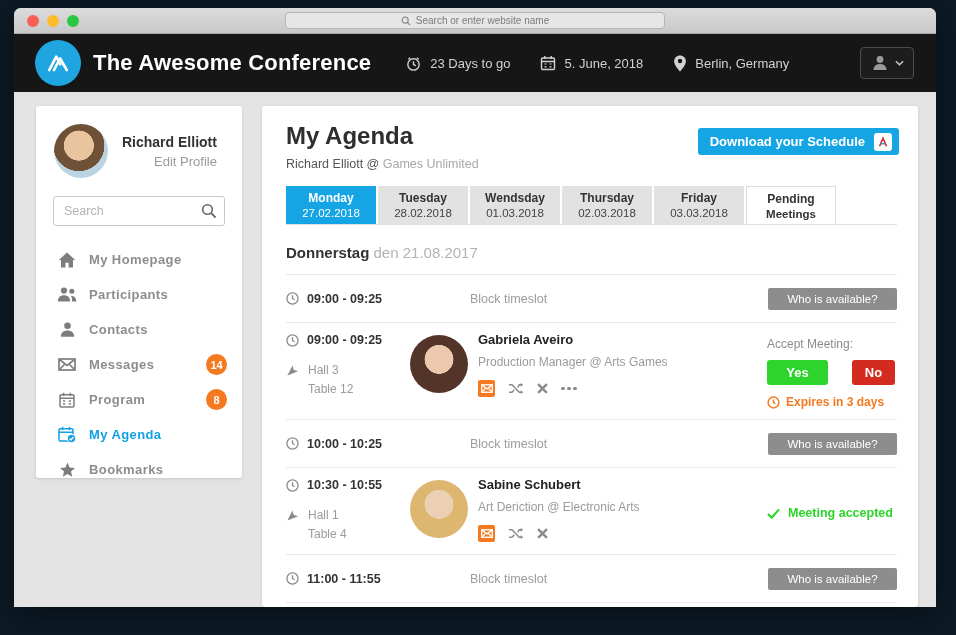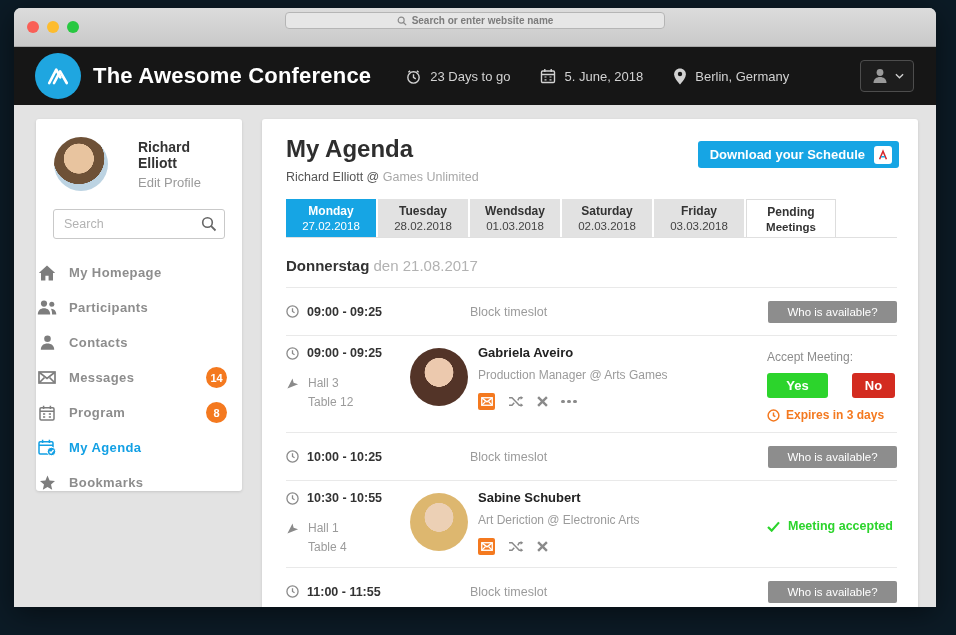--- a/index.html
+++ b/index.html
@@ -4,22 +4,22 @@
 <style>
   * { margin:0; padding:0; box-sizing:border-box; }
   html,body { width:956px; height:635px; }
   body { font-family:"Liberation Sans", sans-serif; background:#0c1b26; position:relative; overflow:hidden; }
 
   .window { position:absolute; left:14px; top:8px; width:922px; height:599px;
             border-radius:7px 7px 0 0; overflow:hidden; background:#e3e3e3;
             box-shadow:0 6px 30px rgba(0,0,0,.5); }
 
   
-  .titlebar { height:39px; background:linear-gradient(#dcdcdc,#c9c9c9); border-bottom:1px solid #a8a8a8;
-              position:relative; display:flex; align-items:center;font-weight:bold; }
+  .titlebar { height:26px; background:linear-gradient(#dcdcdc,#c9c9c9); border-bottom:1px solid #a8a8a8;
+              position:relative; display:flex; align-items:center; }
   .lights { display:flex; gap:8px; margin-left:13px; }
   .light { width:12px; height:12px; border-radius:50%; }
   .light.red { background:#f95f57; } .light.yellow { background:#fdbc2e; } .light.green { background:#28c841; }
   .urlpill { position:absolute; left:50%; top:4px; transform:translateX(-50%); width:380px; height:17px;
              background:#e6e6e6; border:1px solid #b5b5b5; border-radius:4px;
              display:flex; align-items:center; justify-content:center; gap:5px;
              font-size:10px; color:#7c7c7c; }
 
   
   .appheader { height:58px; background:#161616; display:flex; align-items:center; }
@@ -31,32 +31,32 @@
   .userbtn { margin-left:auto; margin-right:22px; width:54px; height:32px; border:1px solid #4d4d4d;
              border-radius:4px; display:flex; align-items:center; justify-content:center; gap:6px;
              background:#1d1d1d; cursor:pointer; }
 
   
   .content { position:relative; height:515px; background:#e3e3e3; }
   .card { background:#fff; border-radius:3px; box-shadow:0 1px 3px rgba(0,0,0,.13); }
 
   
   .sidebar { position:absolute; left:22px; top:14px; width:206px; height:372px; }
-  .profile { display:flex; align-items:center; gap:30px; padding:18px 14px 10px 18px; }
+  .profile { display:flex; align-items:center; gap:14px; padding:18px 14px 10px 18px;text-align:right; }
   .avatar { border-radius:50%; flex:none; }
   .avatar.richard { width:54px; height:54px; background:radial-gradient(circle at 46% 40%, #e8c49f 34%, #6e5137 35% 58%, #bcd3e2 59%); }
   .pname { font-size:14px; font-weight:bold; color:#333; margin-bottom:4px; }
   .pedit { font-size:13px; color:#9a9a9a; cursor:pointer; }
   .sbox { margin:8px 17px 0; position:relative; }
   .sbox input { width:100%; height:30px; border:1px solid #c9c9c9; border-radius:3px; padding:0 30px 0 10px;
                 font-size:12.5px; color:#555; font-family:"Liberation Sans",sans-serif; }
   .sbox input::placeholder { color:#b3b3b3; }
   .sbox .mag { position:absolute; right:8px; top:7px; }
   .nav { margin-top:16px; }
-  .navitem { height:35px; display:flex; align-items:center; position:relative; cursor:pointer; }
+  .navitem { height:35px; display:flex; align-items:center; padding-left:20px; position:relative; cursor:pointer; }
   .navitem .nicon { width:22px; display:flex; justify-content:center; flex:none; }
   .navitem .nlabel { margin-left:11px; font-size:13px; font-weight:bold; color:#8d8d8d; letter-spacing:.4px; }
   .navitem.active .nlabel { color:#13a0e4; }
   .badge { position:absolute; right:15px; top:7px; min-width:21px; height:21px; padding:0 4px; border-radius:11px;
            background:#f4791f; color:#fff; font-size:11px; font-weight:bold;
            display:flex; align-items:center; justify-content:center; }
 
   
   .main { position:absolute; left:248px; top:14px; width:656px; height:501px; overflow:hidden;
           padding:16px 21px 0 24px; }
@@ -294,21 +294,21 @@
         </div>
         <div class="tab">
           <span class="l1">Tuesday</span>
           <span class="l2">28.02.2018</span>
         </div>
         <div class="tab">
           <span class="l1">Wendsday</span>
           <span class="l2">01.03.2018</span>
         </div>
         <div class="tab">
-          <span class="l1">Saturday</span>
+          <span class="l1">Thursday</span>
           <span class="l2">02.03.2018</span>
         </div>
         <div class="tab">
           <span class="l1">Friday</span>
           <span class="l2">03.03.2018</span>
         </div>
         <div class="tab pending">
           <span class="l1">Pending</span>
           <span class="l2">Meetings</span>
         </div>

